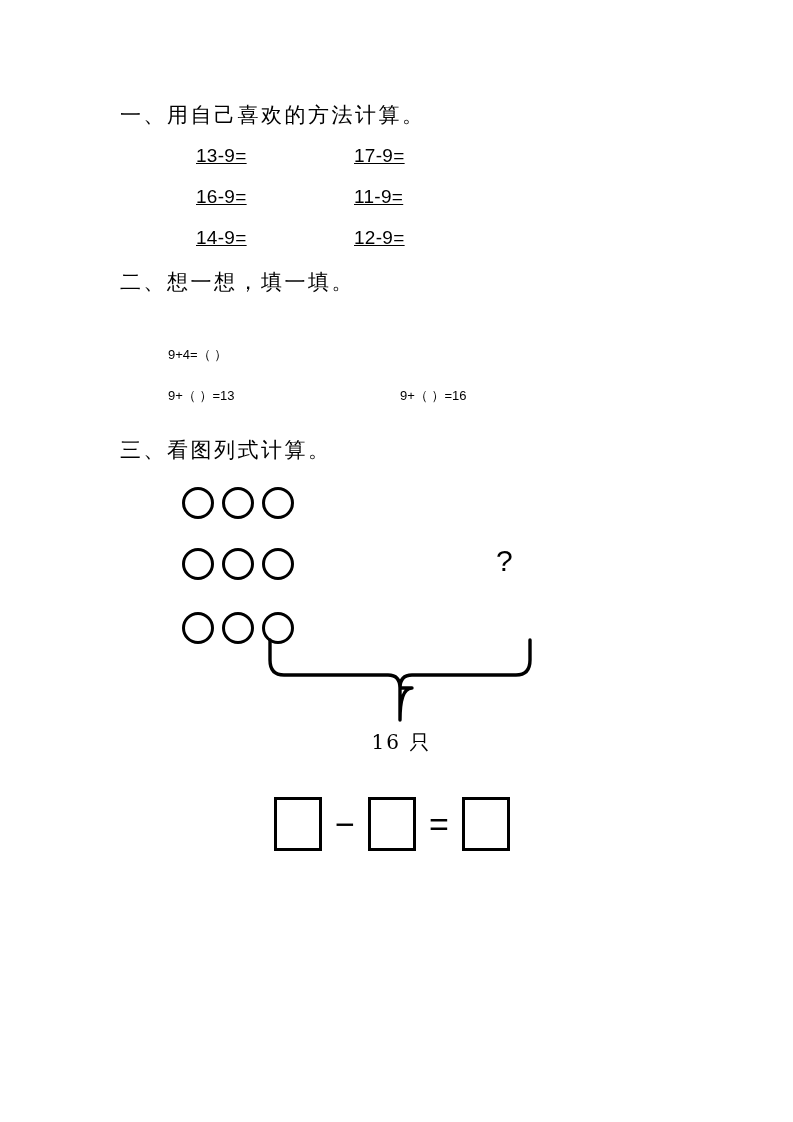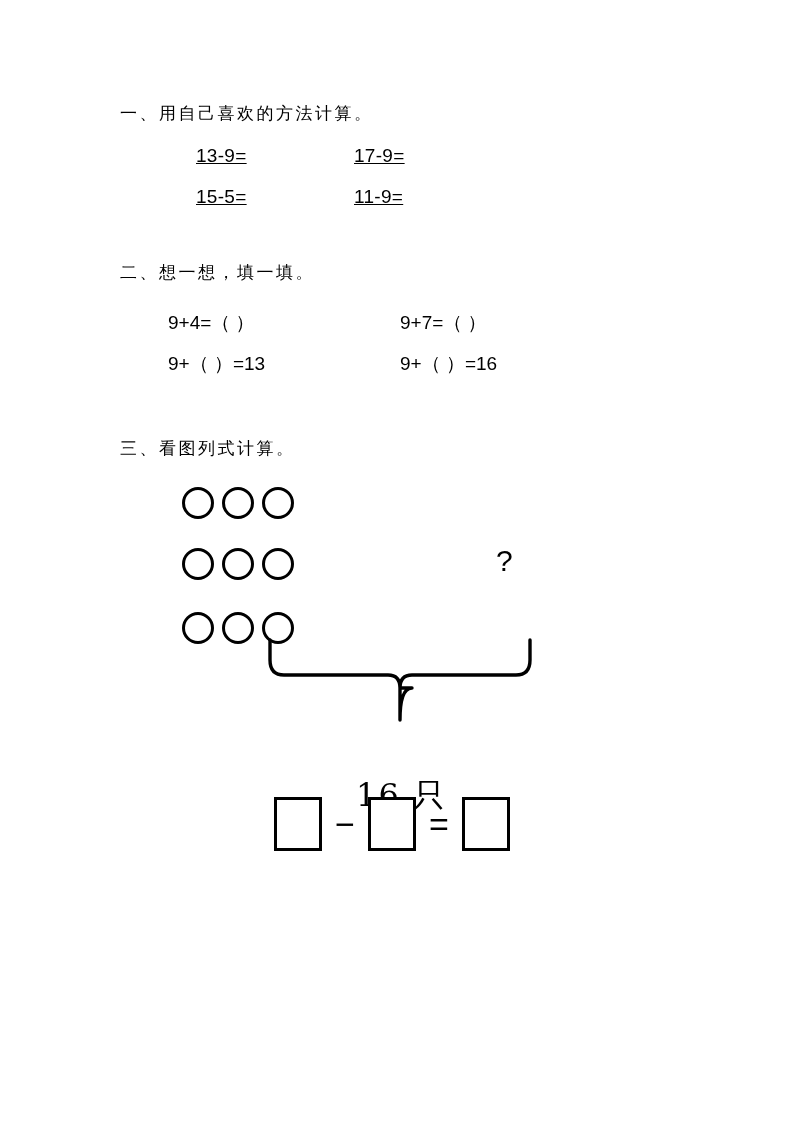--- a/index.html
+++ b/index.html
@@ -20,27 +20,27 @@
     position: absolute;
     inset: 0;
     background: #ffffff;
   }
 
   
   .section-heading {
     position: absolute;
     left: 120px;
     font-family: "DejaVu Serif", "Liberation Serif", serif;
-    font-size: 17px;
+    font-size: 21px;
     letter-spacing: 2.5px;
     white-space: nowrap;
     line-height: 1;
   }
   #heading-1 { top: 105px; }
-  #heading-2 { top: 264px; }
+  #heading-2 { top: 272px; }
   #heading-3 { top: 440px; text-align: center; }
 
   
   .ex1-block {
     position: absolute;
     left: 196px;
     top: 146px;
     text-decoration: underline;
   }
   .ex1-row {
@@ -64,23 +64,24 @@
     left: 168px;
     top: 313px;
   }
   .ex2-row {
     height: 41px;
     display: flex;
     align-items: flex-start;
   }
   .ex2-cell {
     font-family: "Liberation Sans", "DejaVu Sans", sans-serif;
-    font-size: 19px;
+    font-size: 13px;
     line-height: 1;
     white-space: nowrap;
+    margin-top: 35px;
   }
   .ex2-cell.col1 { width: 232px; }
   .ex2-cell.col2 { width: 232px; }
 
   .circle-row {
     position: absolute;
     left: 182px;
     display: flex;
     gap: 8px;
   }
@@ -113,24 +114,23 @@
     height: 84px;
   }
 
   .total-label {
     position: absolute;
     left: 0;
     top: 732px;
     width: 793px;
     text-align: center;
     font-family: "DejaVu Serif", "Liberation Serif", serif;
-    font-size: 32px;
+    font-size: 20px;
     letter-spacing: 2px;
     line-height: 1;
-    margin-top: 47px;
   }
   .total-label .inner {
     display: inline-block;
     margin-left: 10px;
   }
 
   
   .answer-row {
     position: absolute;
     left: 274px;
@@ -161,31 +161,34 @@
 <div class="page">
 
   <div class="section-heading" id="heading-1">一、用自己喜欢的方法计算。</div>
 
   <div class="ex1-block">
     <div class="ex1-row">
       <span class="ex1-cell col1">13-9=</span>
       <span class="ex1-cell col2">17-9=</span>
     </div>
     <div class="ex1-row">
-      <span class="ex1-cell col1">15-5=</span>
+      <span class="ex1-cell col1">16-9=</span>
       <span class="ex1-cell col2">11-9=</span>
+    </div>
+    <div class="ex1-row">
+      <span class="ex1-cell col1">14-9=</span>
+      <span class="ex1-cell col2">12-9=</span>
     </div>
   </div>
 
   <div class="section-heading" id="heading-2">二、想一想，填一填。</div>
 
   <div class="ex2-block">
     <div class="ex2-row">
       <span class="ex2-cell col1">9+4=（  ）</span>
-      <span class="ex2-cell col2">9+7=（    ）</span>
     </div>
     <div class="ex2-row">
       <span class="ex2-cell col1">9+（    ）=13</span>
       <span class="ex2-cell col2">9+（    ）=16</span>
     </div>
   </div>
 
   <div class="section-heading" id="heading-3">三、看图列式计算。</div>
 
   <div class="circle-row" id="circle-row-1">

